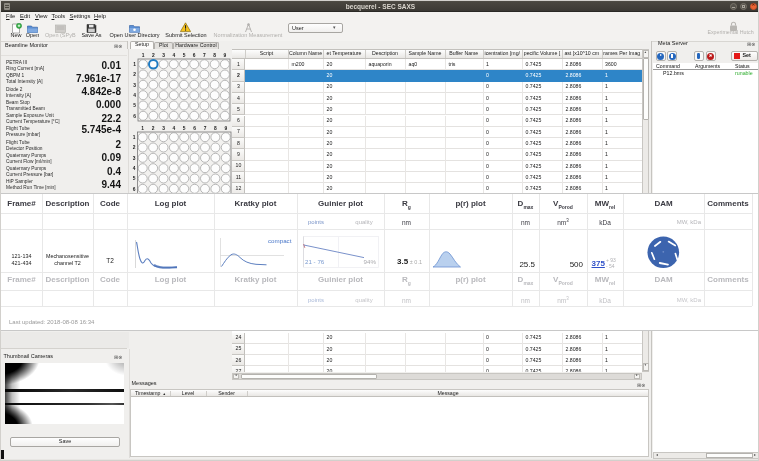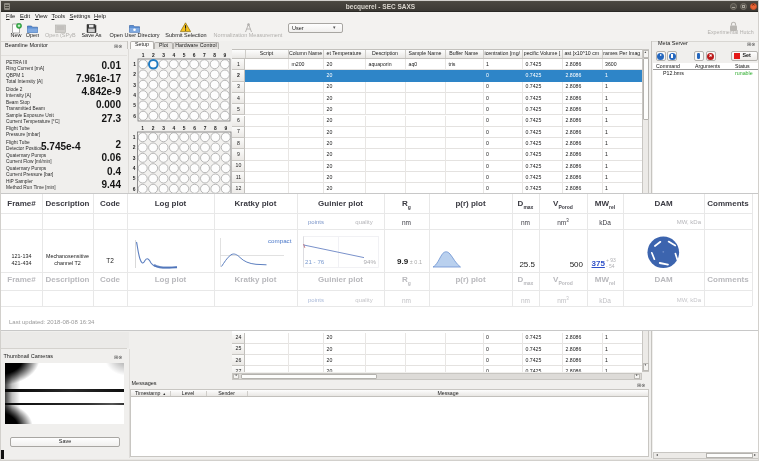--- a/index.html
+++ b/index.html
@@ -84,31 +84,31 @@
 <div style="position:absolute;left:153px;top:41.8px;width:19px;text-align:center;font-size:5.3px;color:#1a1a1a;font-weight:normal;white-space:nowrap;line-height:1.1;">Plot</div>
 <div style="position:absolute;left:172px;top:41px;width:46px;height:7px;background:#e3e1de;border:1px solid #b4b2ae;border-bottom:none;border-radius:2px 2px 0 0;"></div>
 <div style="position:absolute;left:172px;top:41.8px;width:46px;text-align:center;font-size:5.3px;color:#1a1a1a;font-weight:normal;white-space:nowrap;line-height:1.1;">Hardware Control</div>
 <div style="position:absolute;left:657px;top:39px;font-size:5.5px;color:#1a1a1a;font-weight:normal;white-space:nowrap;line-height:1.1;">Meta Server</div>
 <div class="dockbtns" style="left:746px;top:39.5px;">⊞⊗</div>
 <div style="position:absolute;left:5px;top:59.099999999999994px;font-size:4.8px;color:#2a2a2a;font-weight:normal;white-space:nowrap;line-height:1.1;line-height:1.25;">PETRA III<br>Ring Current [mA]</div>
 <div style="position:absolute;left:40px;top:58.5px;width:80px;text-align:right;font-size:10px;color:#141414;font-weight:600;white-space:nowrap;line-height:1.1;">0.01</div>
 <div style="position:absolute;left:5px;top:72.35px;font-size:4.8px;color:#2a2a2a;font-weight:normal;white-space:nowrap;line-height:1.1;line-height:1.25;">QBPM 1<br>Total Intensity [A]</div>
 <div style="position:absolute;left:40px;top:71.75px;width:80px;text-align:right;font-size:10px;color:#141414;font-weight:600;white-space:nowrap;line-height:1.1;">7.961e-17</div>
 <div style="position:absolute;left:5px;top:85.6px;font-size:4.8px;color:#2a2a2a;font-weight:normal;white-space:nowrap;line-height:1.1;line-height:1.25;">Diode 2<br>Intensity [A]</div>
-<div style="position:absolute;left:40px;top:85.0px;width:80px;text-align:right;font-size:10px;color:#141414;font-weight:600;white-space:nowrap;line-height:1.1;">4.842e-9</div>
+<div style="position:absolute;left:40px;top:85.0px;width:80px;text-align:right;font-size:10px;color:#141414;font-weight:600;white-space:nowrap;line-height:1.1;">4.842e-8</div>
 <div style="position:absolute;left:5px;top:98.85px;font-size:4.8px;color:#2a2a2a;font-weight:normal;white-space:nowrap;line-height:1.1;line-height:1.25;">Beam Stop<br>Transmitted Beam</div>
 <div style="position:absolute;left:40px;top:98.25px;width:80px;text-align:right;font-size:10px;color:#141414;font-weight:600;white-space:nowrap;line-height:1.1;">0.000</div>
 <div style="position:absolute;left:5px;top:112.1px;font-size:4.8px;color:#2a2a2a;font-weight:normal;white-space:nowrap;line-height:1.1;line-height:1.25;">Sample Exposure Unit<br>Current Temperature [°C]</div>
-<div style="position:absolute;left:40px;top:111.5px;width:80px;text-align:right;font-size:10px;color:#141414;font-weight:600;white-space:nowrap;line-height:1.1;">27.3</div>
+<div style="position:absolute;left:40px;top:111.5px;width:80px;text-align:right;font-size:10px;color:#141414;font-weight:600;white-space:nowrap;line-height:1.1;">22.2</div>
 <div style="position:absolute;left:5px;top:125.35px;font-size:4.8px;color:#2a2a2a;font-weight:normal;white-space:nowrap;line-height:1.1;line-height:1.25;">Flight Tube<br>Pressure [mbar]</div>
-<div style="position:absolute;left:40px;top:140px;width:80px;text-align:left;font-size:10px;color:#141414;font-weight:600;white-space:nowrap;line-height:1.1;">5.745e-4</div>
+<div style="position:absolute;left:40px;top:123px;width:80px;text-align:right;font-size:10px;color:#141414;font-weight:600;white-space:nowrap;line-height:1.1;">5.745e-4</div>
 <div style="position:absolute;left:5px;top:138.60000000000002px;font-size:4.8px;color:#2a2a2a;font-weight:normal;white-space:nowrap;line-height:1.1;line-height:1.25;">Flight Tube<br>Detector Position</div>
 <div style="position:absolute;left:40px;top:138.0px;width:80px;text-align:right;font-size:10px;color:#141414;font-weight:600;white-space:nowrap;line-height:1.1;">2</div>
 <div style="position:absolute;left:5px;top:151.85000000000002px;font-size:4.8px;color:#2a2a2a;font-weight:normal;white-space:nowrap;line-height:1.1;line-height:1.25;">Quaternary Pumps<br>Current Flow [ml/min]</div>
-<div style="position:absolute;left:40px;top:151.25px;width:80px;text-align:right;font-size:10px;color:#141414;font-weight:600;white-space:nowrap;line-height:1.1;">0.06</div>
+<div style="position:absolute;left:40px;top:151.25px;width:80px;text-align:right;font-size:10px;color:#141414;font-weight:600;white-space:nowrap;line-height:1.1;">0.09</div>
 <div style="position:absolute;left:5px;top:165.10000000000002px;font-size:4.8px;color:#2a2a2a;font-weight:normal;white-space:nowrap;line-height:1.1;line-height:1.25;">Quaternary Pumps<br>Current Pressure [bar]</div>
 <div style="position:absolute;left:40px;top:164.5px;width:80px;text-align:right;font-size:10px;color:#141414;font-weight:600;white-space:nowrap;line-height:1.1;">0.4</div>
 <div style="position:absolute;left:5px;top:178.35000000000002px;font-size:4.8px;color:#2a2a2a;font-weight:normal;white-space:nowrap;line-height:1.1;line-height:1.25;">HiP Sampler<br>Method Run Time [min]</div>
 <div style="position:absolute;left:40px;top:177.75px;width:80px;text-align:right;font-size:10px;color:#141414;font-weight:600;white-space:nowrap;line-height:1.1;">9.44</div>
 <div style="position:absolute;left:126px;top:40px;width:106px;height:153px;"><svg width="106" height="153" viewBox="0 0 106 153">
         <rect x="11" y="18" width="92" height="62" fill="#f2f1ef" stroke="#787878" stroke-width="0.8"></rect>
         <text x="16.1" y="15.8" font-size="4.9" font-weight="bold" text-anchor="middle" fill="#1a1a1a">1</text>
         <text x="26.3" y="15.8" font-size="4.9" font-weight="bold" text-anchor="middle" fill="#1a1a1a">2</text>
         <text x="36.6" y="15.8" font-size="4.9" font-weight="bold" text-anchor="middle" fill="#1a1a1a">3</text>
         <text x="46.8" y="15.8" font-size="4.9" font-weight="bold" text-anchor="middle" fill="#1a1a1a">4</text>
@@ -689,21 +689,21 @@
 <div style="position:absolute;left:296px;top:233px;width:87px;height:34px;">
 <svg width="87" height="34" viewBox="0 0 87 34">
 <rect x="6.5" y="2.5" width="75" height="31" fill="none" stroke="#eeeef2" stroke-width="0.8"></rect>
 <path d="M41.5 3 V33" stroke="#eeeef2" stroke-width="0.8"></path>
 <path d="M6.5 2.5 V33" stroke="#d8d8dc" stroke-width="0.8"></path>
 <path d="M6.6 10 L7.8 13.8" stroke="#c87884" stroke-width="1" fill="none"></path>
 <path d="M6.8 11 L67 23.6" stroke="#6a85c4" stroke-width="0.9" fill="none"></path>
 </svg></div>
 <div style="position:absolute;left:304px;top:258px;font-size:6.2px;color:#7a9ad0;font-weight:normal;white-space:nowrap;line-height:1.1;">21 - 76</div>
 <div style="position:absolute;left:362.5px;top:258.2px;font-size:6.2px;color:#aaaaae;font-weight:normal;white-space:nowrap;line-height:1.1;">94%</div>
-<div style="position:absolute;left:396px;top:257px;font-size:6px;color:#222;font-weight:normal;white-space:nowrap;line-height:1.1;"><b style="font-size:8px;color:#222;">9.9</b> <span style="font-size:5.5px;color:#aaa;">± 0.1</span></div>
+<div style="position:absolute;left:396px;top:257px;font-size:6px;color:#222;font-weight:normal;white-space:nowrap;line-height:1.1;"><b style="font-size:8px;color:#222;">3.5</b> <span style="font-size:5.5px;color:#aaa;">± 0.1</span></div>
 <div style="position:absolute;left:428px;top:245px;width:83px;height:22px;">
 <svg width="83" height="22" viewBox="0 0 83 22">
 <path d="M4 21 C8 19 10 13 13 8.5 C15 5.5 18 4.5 21 8 C24 11.5 27 18 31.5 21 Z" fill="#b9d0ee" stroke="#6a90d0" stroke-width="0.8"></path>
 </svg></div>
 <div style="position:absolute;left:480px;top:259.5px;width:54px;text-align:right;font-size:8px;color:#222;font-weight:normal;white-space:nowrap;line-height:1.1;">25.5</div>
 <div style="position:absolute;left:530px;top:259.5px;width:52px;text-align:right;font-size:8px;color:#222;font-weight:normal;white-space:nowrap;line-height:1.1;">500</div>
 <div style="position:absolute;left:590.5px;top:259px;font-size:6px;color:#222;font-weight:normal;white-space:nowrap;line-height:1.1;"><b style="font-size:8px;color:#2f50c8;text-decoration:underline;">375</b></div>
 <div style="position:absolute;left:605px;top:256.5px;font-size:5px;color:#b0b0b4;font-weight:normal;white-space:nowrap;line-height:1.1;">+ 93</div>
 <div style="position:absolute;left:605px;top:262.5px;font-size:5px;color:#b0b0b4;font-weight:normal;white-space:nowrap;line-height:1.1;">- 54</div>
 <div style="position:absolute;left:645px;top:234px;width:35px;height:35px;">

